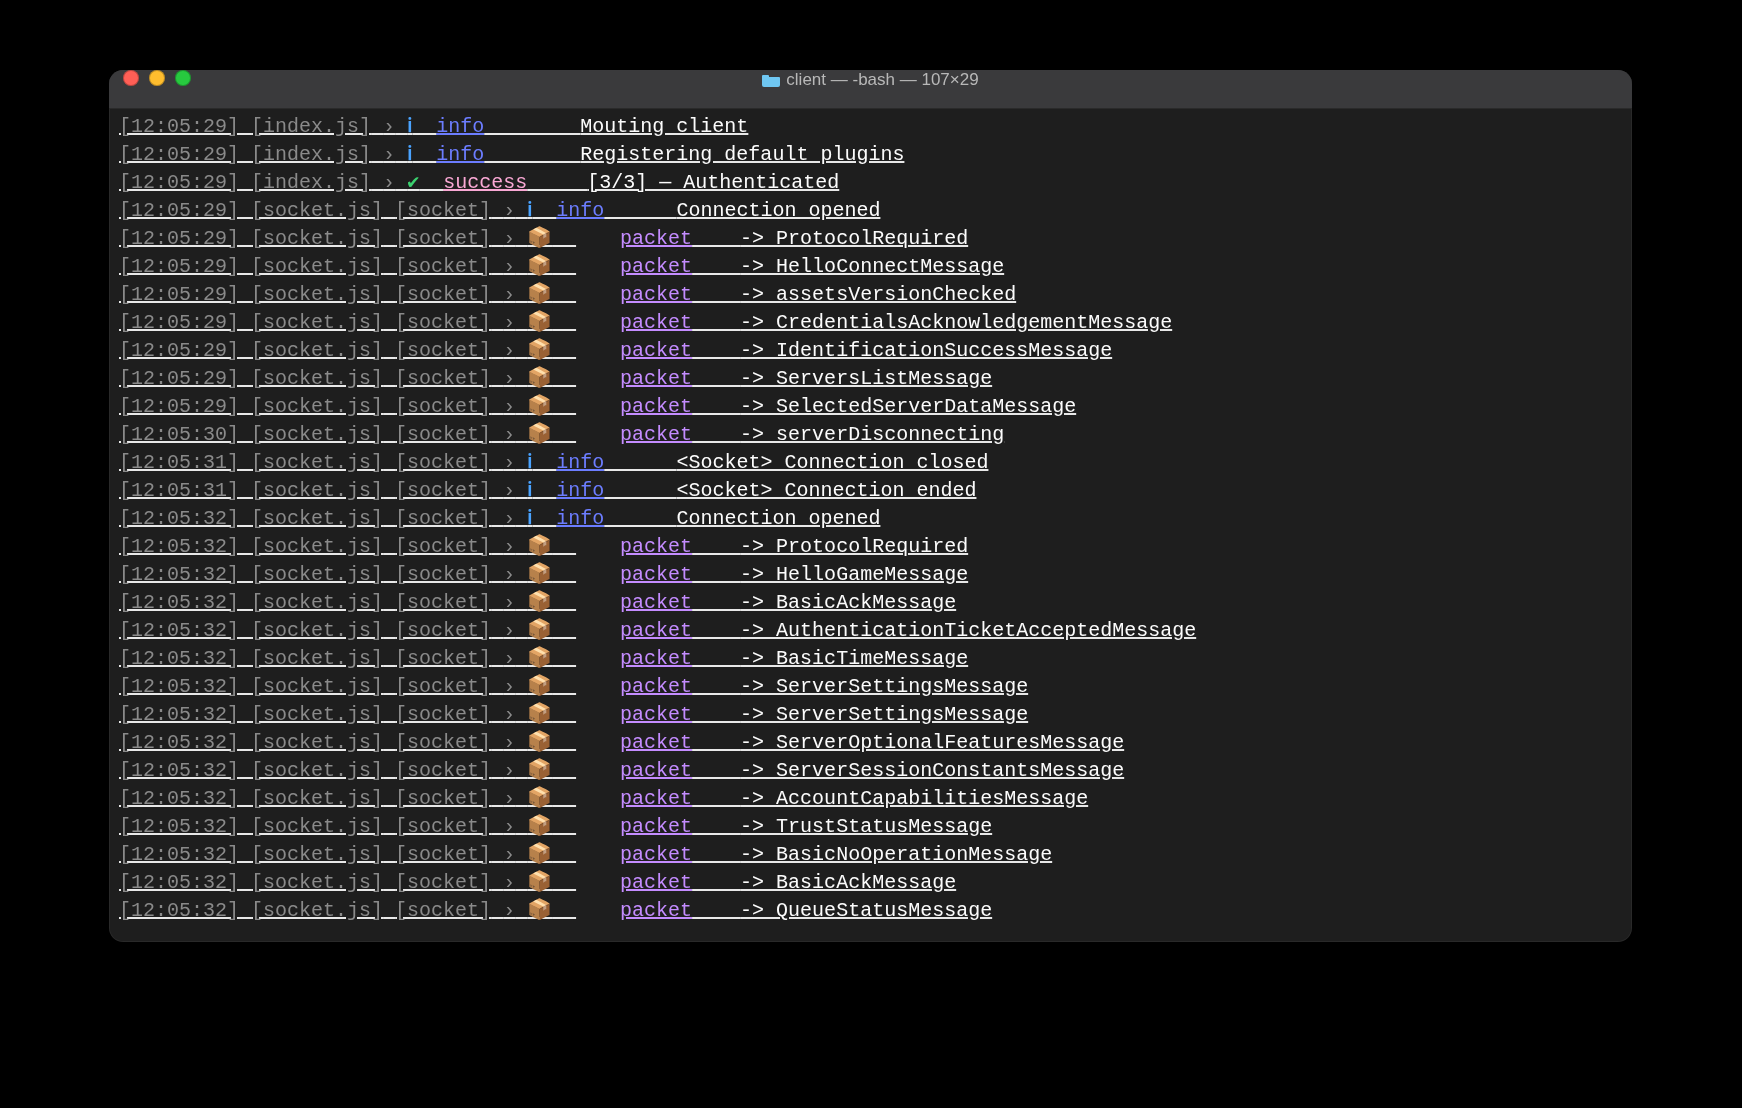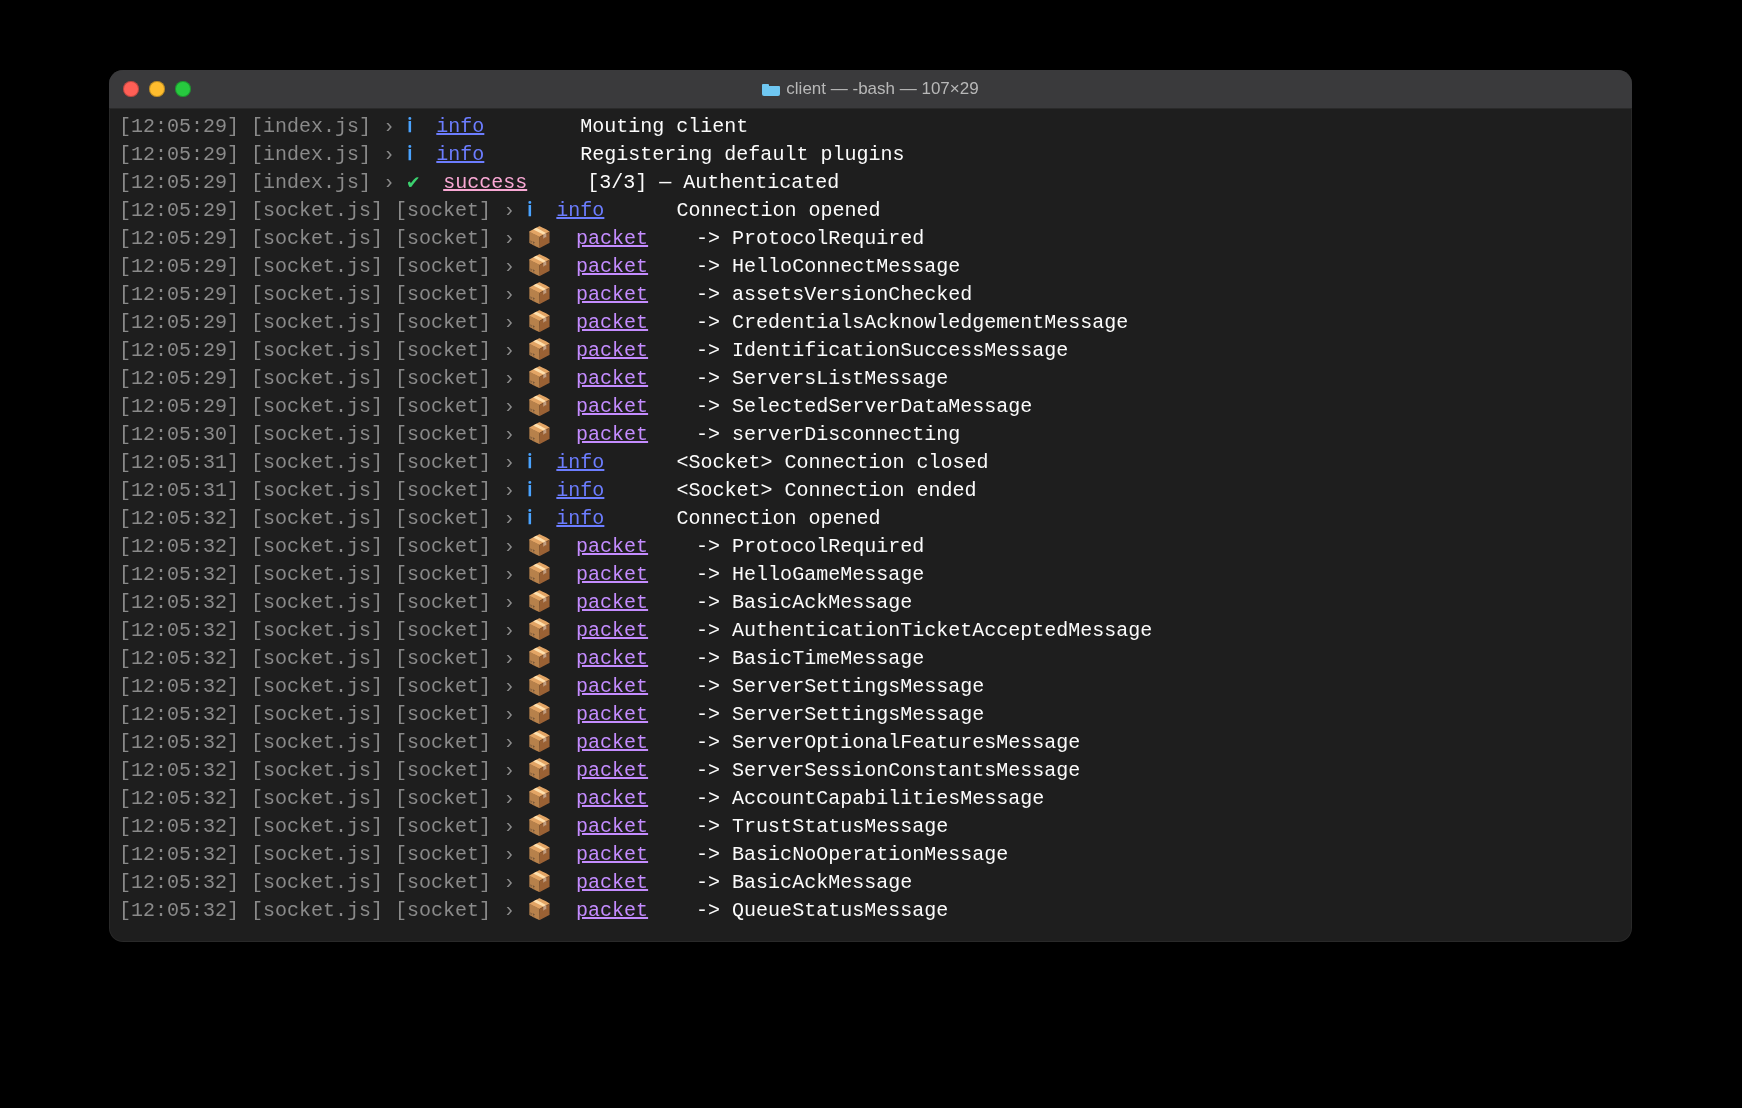--- a/index.html
+++ b/index.html
@@ -19,21 +19,21 @@
     height: 872px;
     background: #1e1e1e;
     border-radius: 14px;
     box-shadow: 0 30px 70px rgba(0,0,0,0.7), 0 0 0 1px rgba(255,255,255,0.05) inset;
     overflow: hidden;
   }
   .titlebar {
     height: 38px;
     background: #3a3a3c;
     display: flex;
-    align-items: center;
+    align-items: flex-start;
     padding: 0 14px;
     position: relative;
     border-bottom: 1px solid #2a2a2a;
   }
   .traffic {
     display: flex;
     gap: 10px;
     align-items: center;
   }
   .tl {
@@ -79,30 +79,31 @@
     background:#6fc7f2;
     border-radius:1px 1px 2px 2px;
   }
   .term {
     padding: 4px 10px 8px 10px;
     font-size: 20px;
     line-height: 28px;
     color: #e8e8e8;
     white-space: pre;
     font-weight: 500;
+    text-decoration: underline;
   }
   .line { display: block; }
   .grey { color:#8a8a8a; }
   .chev { color:#8a8a8a; }
   .info-i { color:#4aa3ff; font-weight: bold; }
   .info-word { color:#6c7dff; text-decoration: underline; }
   .check { color:#3bd16f; }
   .success-word { color:#f9a8d4; text-decoration: underline; }
   .pkg { filter: saturate(1.1); }
-  .packet-word { color:#c48cff; text-decoration: underline; }
+  .packet-word { color:#c48cff; text-decoration: underline; margin-left: 44px; }
   .msg { color:#fcfcfc; }
 </style>
 </head>
 <body>
 
 <div class="window">
   <div class="titlebar">
     <div class="traffic">
       <div class="tl close"></div>
       <div class="tl min"></div>

